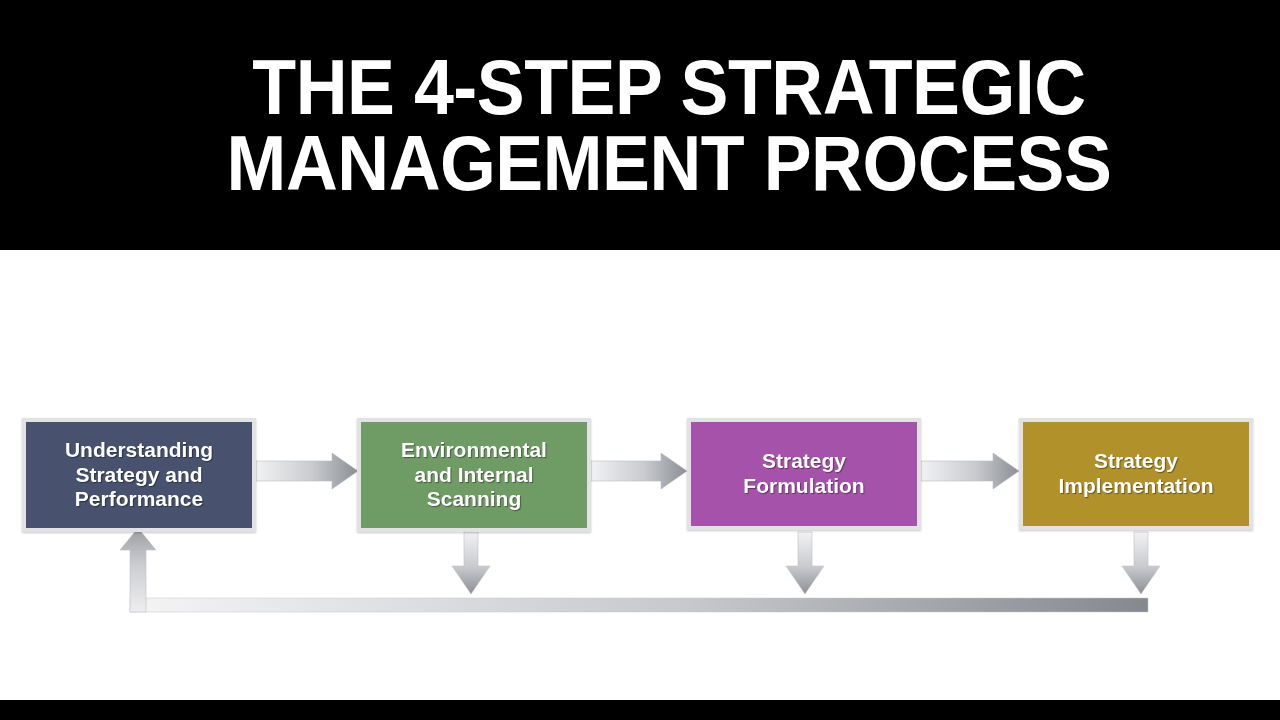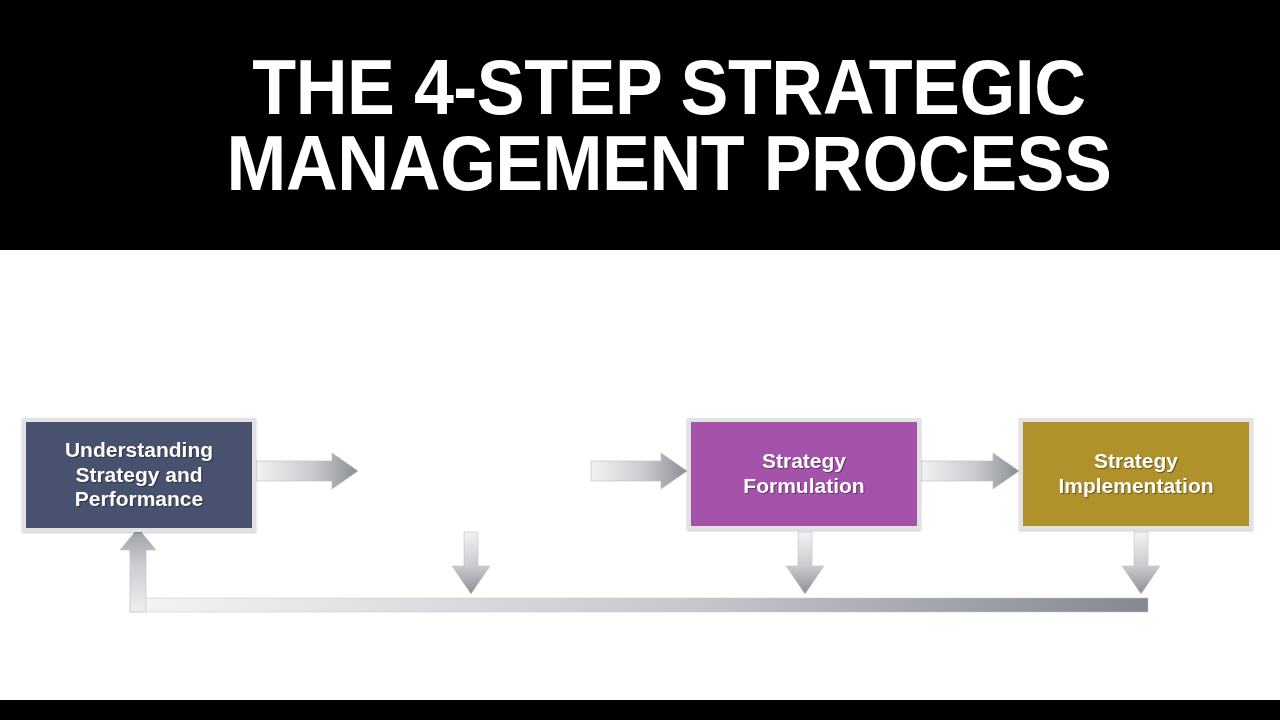--- a/index.html
+++ b/index.html
@@ -170,20 +170,25 @@
         <path d="M 1134 282 L 1134 316 L 1122 316 L 1141 344 L 1160 316 L 1148 316 L 1148 282 Z" fill="url(#gradDown)" stroke="#bfc1c6" stroke-width="0.6"></path>
       </g>
     </svg>
 
     <div class="step-box" style="left:22px; top:168px; width:234px; height:114px; background:#48526f;">
       <div class="step-label">Understanding
 Strategy and
 Performance</div>
     </div>
 
+    <div class="step-box" style="left:357px; top:168px; width:234px; height:114px; background:#6f9b64;">
+      <div class="step-label">Environmental
+and Internal
+Scanning</div>
+    </div>
 
     <div class="step-box" style="left:687px; top:168px; width:234px; height:112px; background:#a553aa;">
       <div class="step-label">Strategy
 Formulation</div>
     </div>
 
     <div class="step-box" style="left:1019px; top:168px; width:234px; height:112px; background:#b0912a;">
       <div class="step-label">Strategy
 Implementation</div>
     </div>

